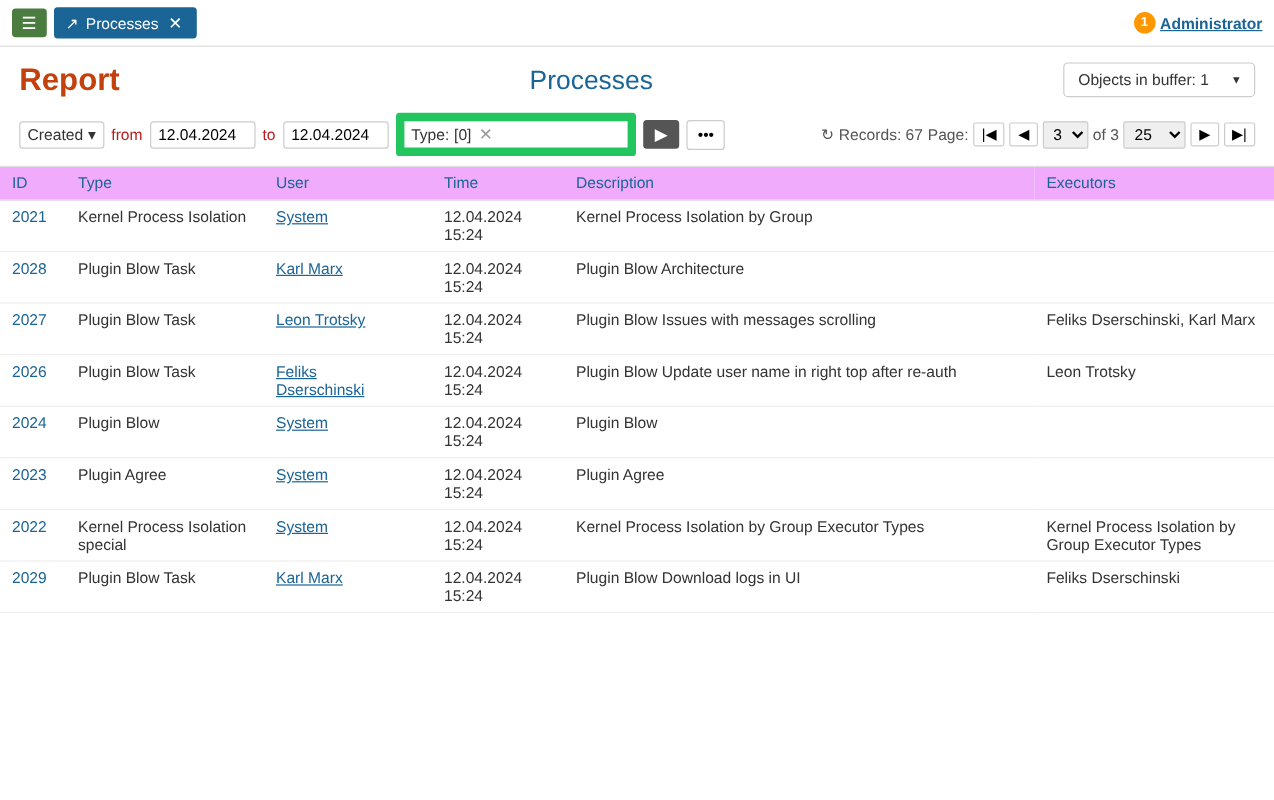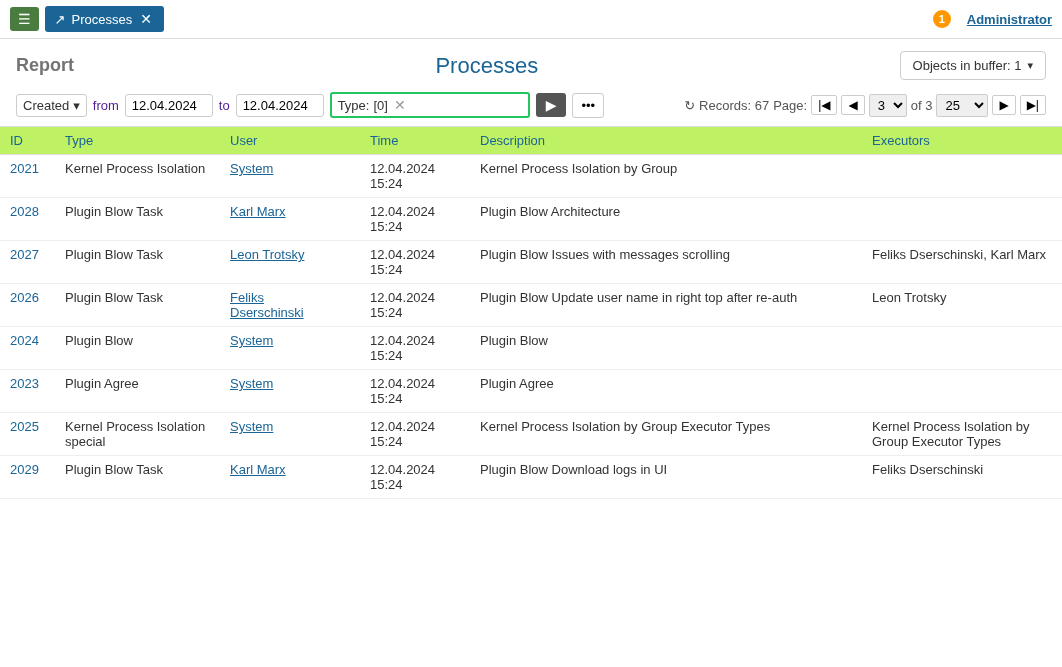--- a/index.html
+++ b/index.html
@@ -56,35 +56,35 @@
       color: #fff;
       border-radius: 50%;
       width: 18px;
       height: 18px;
       display: inline-flex;
       align-items: center;
       justify-content: center;
       font-size: 11px;
       font-weight: bold;
     }
-    .admin-link { color: #1a6496; text-decoration: underline; cursor: pointer; font-weight: bold; margin-left: 12px; }
+    .admin-link { color: #1a6496; text-decoration: underline; cursor: pointer; font-weight: bold; }
 
     
     .page-header {
       display: flex;
       align-items: center;
       justify-content: space-between;
       padding: 12px 16px 8px;
     }
-    .report-title { font-size: 18px; font-weight: bold; color: #737373; }
+    .report-title { font-size: 26px; font-weight: bold; color: #c2410c; }
     .processes-title { font-size: 22px; color: #1a6496; font-weight: normal; }
     .objects-btn {
       display: flex;
       align-items: center;
-      gap: 6px;
+      gap: 20px;
       border: 1px solid #ccc;
       border-radius: 4px;
       padding: 6px 12px;
       background: #fff;
       cursor: pointer;
       font-size: 13px;
       color: #333;
     }
     .objects-btn .chevron { font-size: 11px; }
 
@@ -100,32 +100,32 @@
       display: flex;
       align-items: center;
       border: 1px solid #ccc;
       border-radius: 3px;
       padding: 3px 6px;
       background: #fff;
       cursor: pointer;
       font-size: 13px;
       gap: 4px;
     }
-    .filter-label { font-size: 13px; color: #4c1d95; }
+    .filter-label { font-size: 13px; color: #b91c1c; }
     .date-input {
       border: 1px solid #ccc;
       border-radius: 3px;
       padding: 3px 6px;
       font-size: 13px;
       width: 88px;
     }
     .type-field {
       display: flex;
       align-items: center;
-      border: 2px solid #22c55e;
+      border: 7px solid #22c55e;
       border-radius: 3px;
       padding: 3px 6px;
       background: #fff;
       font-size: 13px;
       gap: 4px;
       flex: 1;
       max-width: 200px;
     }
     .type-clear {
       background: none;
@@ -176,21 +176,21 @@
       font-size: 13px;
     }
 
     
     .data-table {
       width: 100%;
       border-collapse: collapse;
       font-size: 13px;
     }
     .data-table thead tr {
-      background: #bef264;
+      background: #f0abfc;
     }
     .data-table th {
       text-align: left;
       padding: 6px 10px;
       color: #1a6496;
       font-weight: normal;
       border-bottom: 1px solid #ddd;
       border-top: 1px solid #ddd;
       white-space: nowrap;
     }
@@ -341,21 +341,21 @@
         <tr>
           <td class="col-id"><a class="id-link" href="#">2023</a></td>
           <td class="col-type">Plugin Agree</td>
           <td class="col-user"><a class="user-link" href="#" style="white-space: pre-line;">System</a></td>
           <td class="col-time time-cell" style="white-space: pre-line;">12.04.2024
 15:24</td>
           <td class="col-desc">Plugin Agree</td>
           <td class="col-exec"></td>
         </tr>
         <tr>
-          <td class="col-id"><a class="id-link" href="#">2025</a></td>
+          <td class="col-id"><a class="id-link" href="#">2022</a></td>
           <td class="col-type">Kernel Process Isolation special</td>
           <td class="col-user"><a class="user-link" href="#" style="white-space: pre-line;">System</a></td>
           <td class="col-time time-cell" style="white-space: pre-line;">12.04.2024
 15:24</td>
           <td class="col-desc">Kernel Process Isolation by Group Executor Types</td>
           <td class="col-exec">Kernel Process Isolation by Group Executor Types</td>
         </tr>
         <tr>
           <td class="col-id"><a class="id-link" href="#">2029</a></td>
           <td class="col-type">Plugin Blow Task</td>

